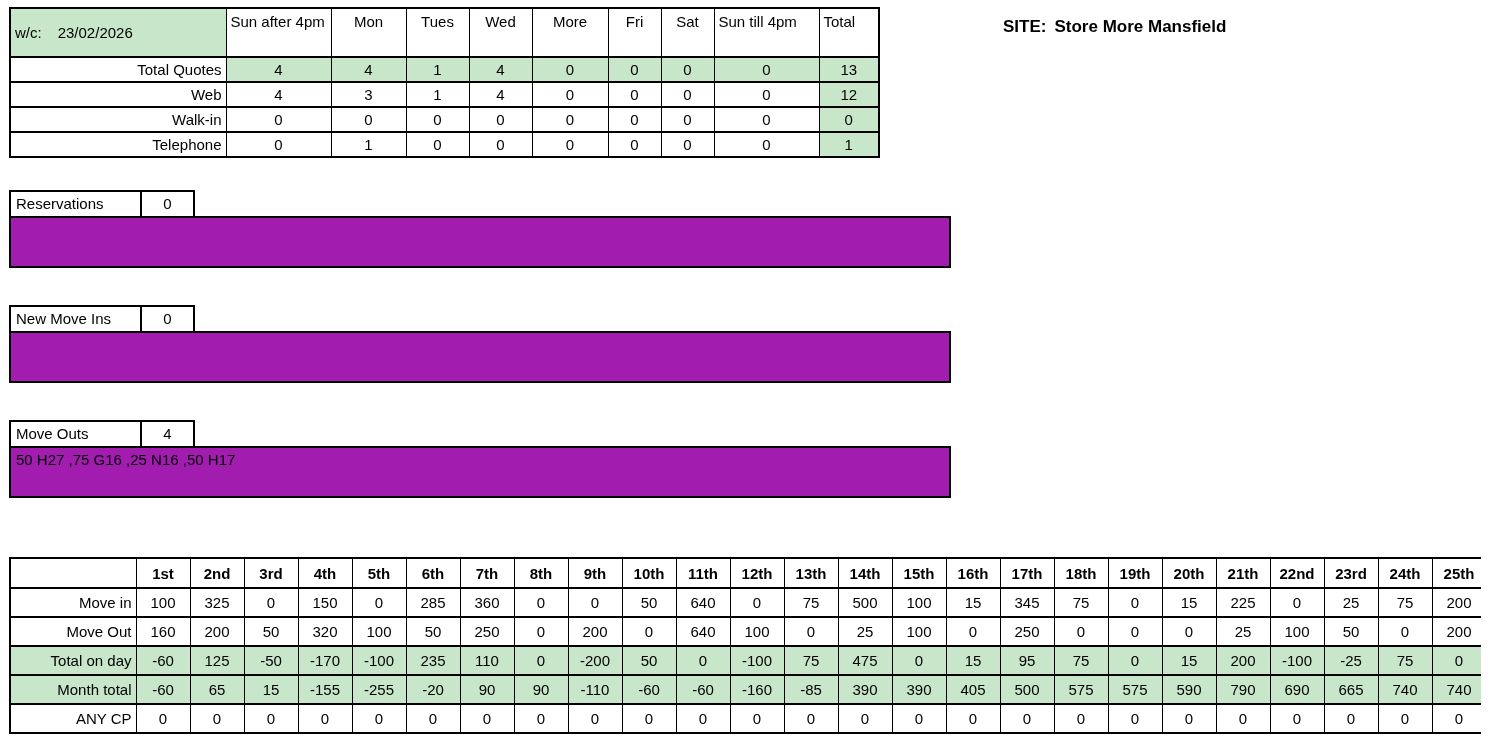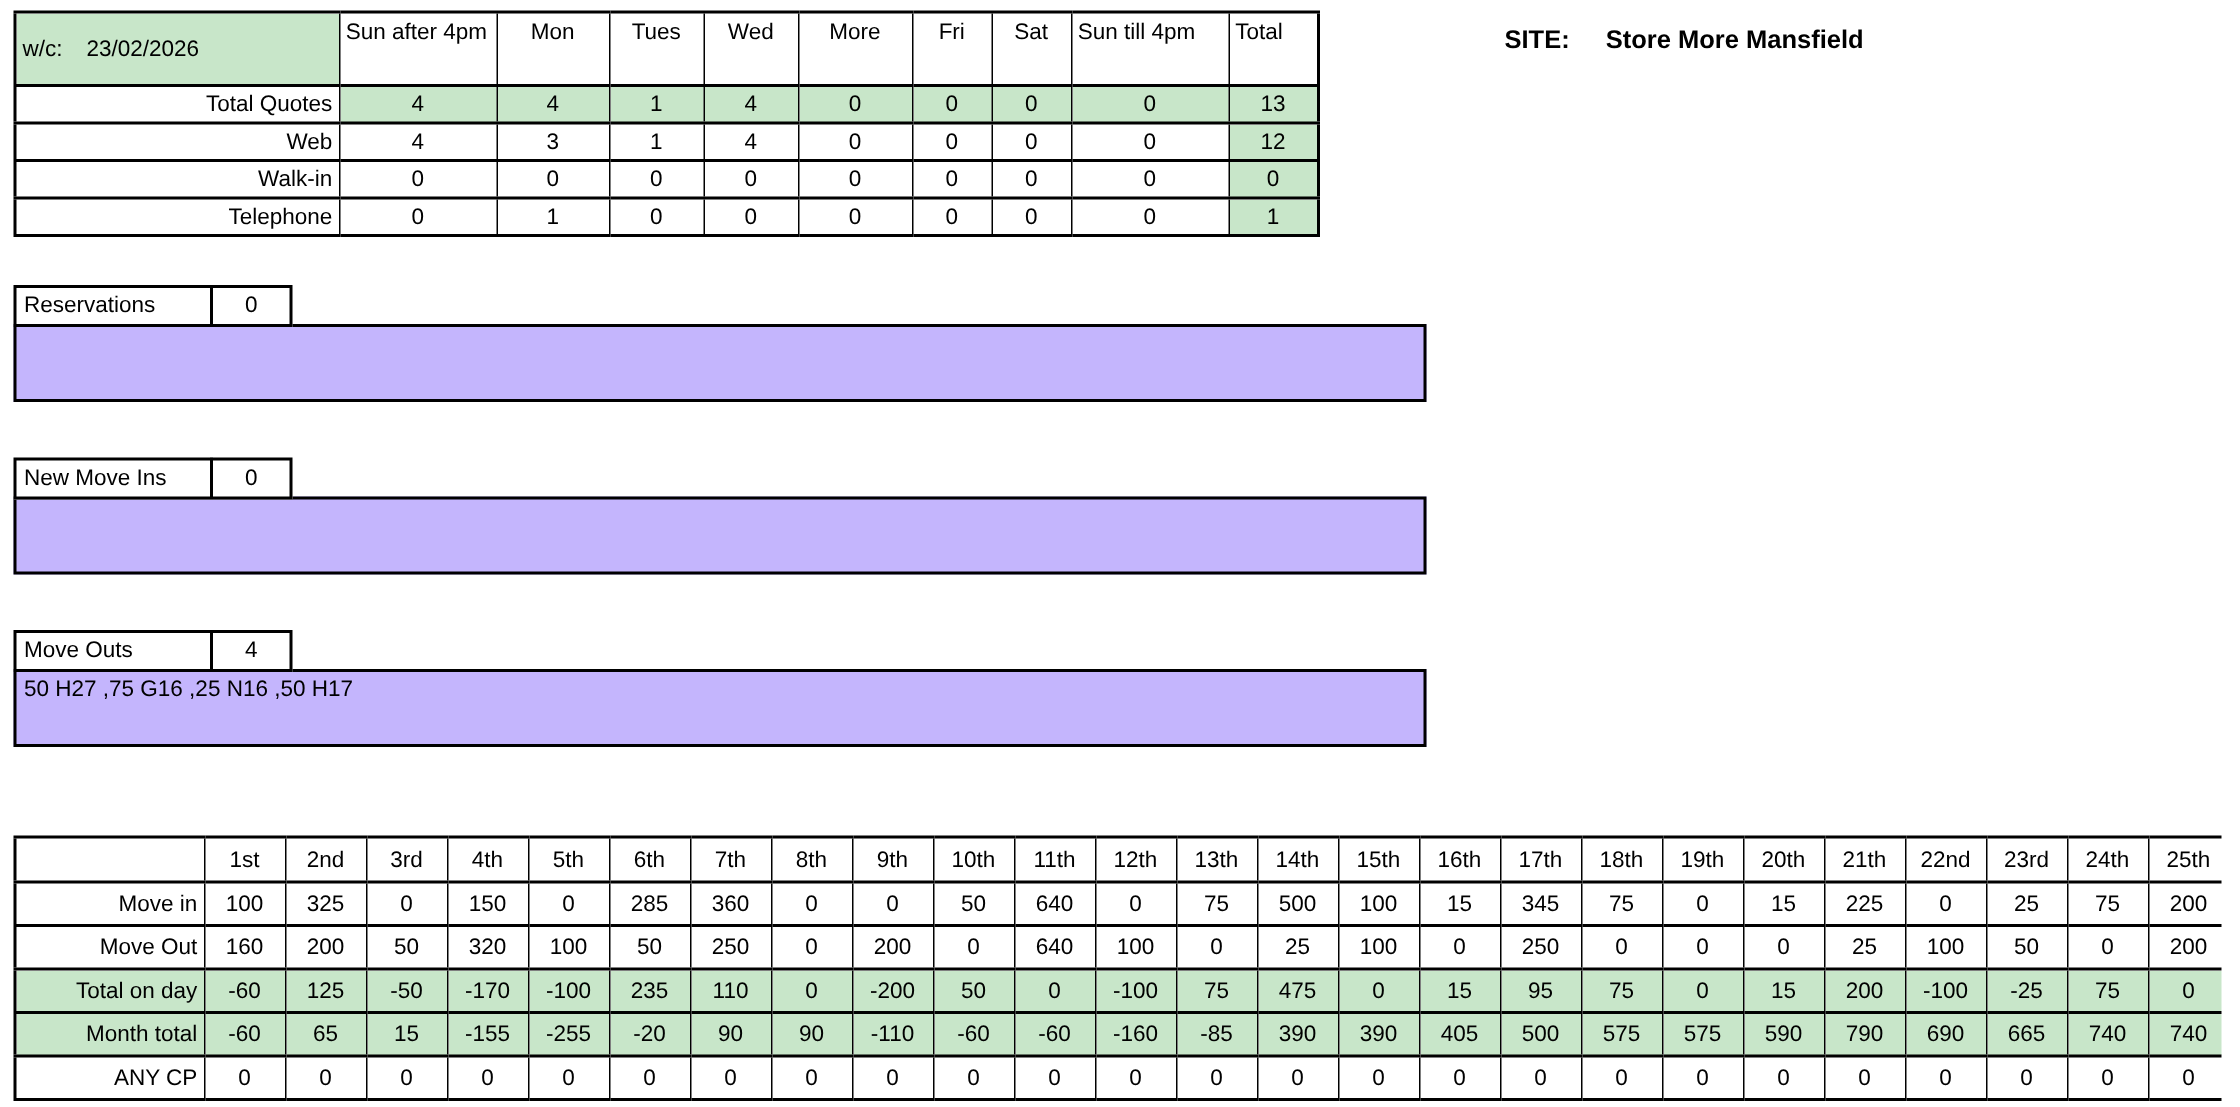--- a/index.html
+++ b/index.html
@@ -36,43 +36,43 @@
   #weekly-table td{height:23px;}
   #weekly-table td.lbl{text-align:right;}
   #weekly-table td.num{text-align:center;}
   #weekly-table th.wc-cell{text-align:left;vertical-align:middle;padding-top:0;}
   .wc-date{margin-left:16px;}
   .green{background:var(--green,#c8e6c9);}
   
   .site{
     position:absolute;left:1003px;top:17px;
     font-size:17px;font-weight:bold;
-    display:flex;gap:24px;
+    display:flex;gap:8px;
   }
   
   .section{position:absolute;left:9px;font-size:15px;}
   .sec-head{display:flex;}
   .sec-label{
     width:133px;height:28px;box-sizing:border-box;
     border:2px solid #000;background:#fff;
     line-height:24px;padding-left:5px;
   }
   .sec-count{
     width:55px;height:28px;box-sizing:border-box;
     border:2px solid #000;margin-left:-2px;background:#fff;
     line-height:24px;text-align:center;
   }
   .sec-notes{
     width:942px;height:52px;box-sizing:border-box;
-    border:2px solid #000;margin-top:-2px;background:#c4b5fd;
+    border:2px solid #000;margin-top:-2px;background:#a21caf;
     padding:3px 0 0 5px;
   }
   
   #daily-table{left:9px;top:557px;width:1516px;}
-  #daily-table th{height:28px;text-align:center;vertical-align:middle;}
+  #daily-table th{height:28px;text-align:center;vertical-align:middle;font-weight:bold;}
   #daily-table td{height:27px;}
   #daily-table td.lbl{text-align:right;}
   #daily-table td.num{text-align:center;}
 </style>
 </head>
 <body>
 
 <div class="canvas">
 
   <table class="tbl" id="weekly-table">

